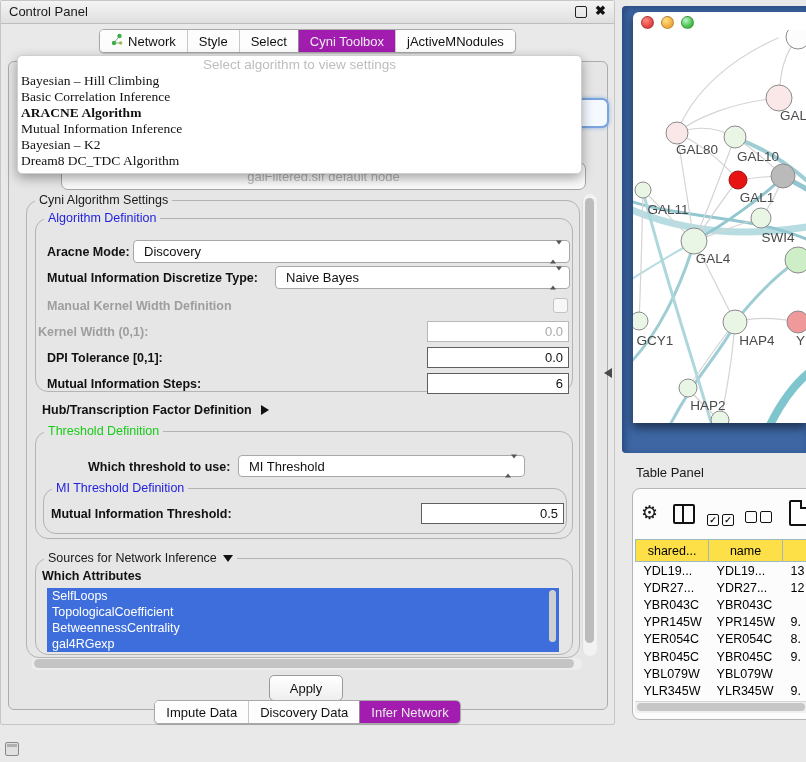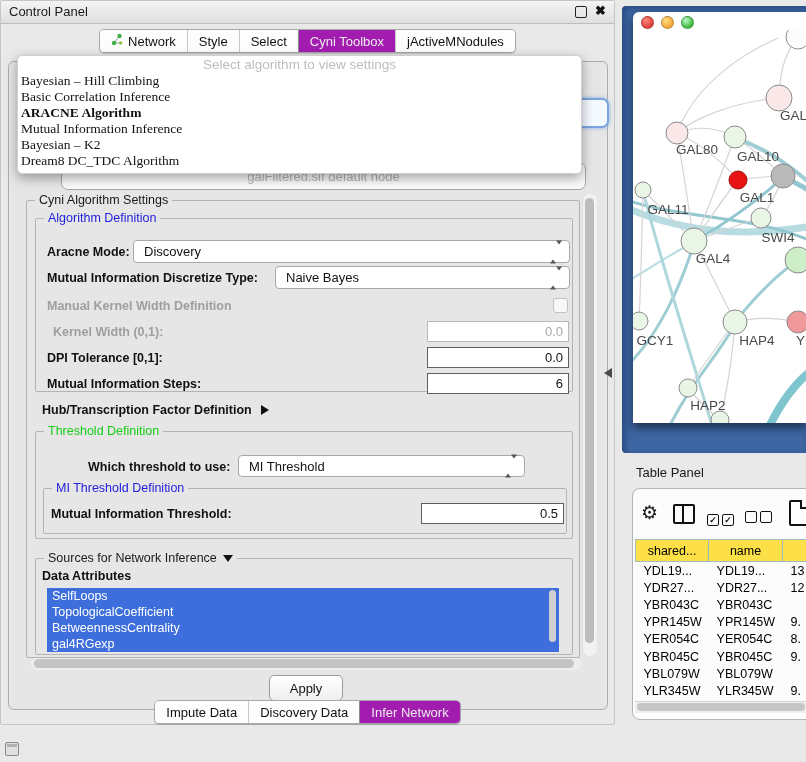--- a/index.html
+++ b/index.html
@@ -28,21 +28,21 @@
     background:#e6e6e6;border:1px solid #acacac;border-radius:6px;}
 
   
   .frag-combo-focus{position:absolute;left:550px;top:36px;width:46px;height:26px;border-radius:7px;
     border:2px solid #7aa4dd;box-shadow:0 0 4px #8db4e4;background:#f4f8ff;}
   .node-combo{position:absolute;left:52px;top:100px;width:523px;height:26px;border:1px solid #a5a5a5;
     border-radius:7px;background:#fafafa;display:flex;align-items:center;justify-content:center;
     font-size:13px;color:#b4b4b4;}
 
   
-  .gb{position:absolute;border:1px solid #b4b4b4;border-radius:2px;}
+  .gb{position:absolute;border:1px solid #b4b4b4;border-radius:13px;}
   .gb-title{position:absolute;top:-8px;left:8px;background:#e6e6e6;padding:0 4px;font-size:12.5px;
     color:#1a1a1a;white-space:nowrap;display:flex;align-items:center;}
   .t-blue{color:#2222dd;}
   .t-green{color:#16cc16;}
 
   .lbl{position:absolute;font-size:12.5px;font-weight:bold;color:#111;white-space:nowrap;}
   .lbl.dis{color:#9e9e9e;}
 
   .combo{position:absolute;background:#fff;border:1px solid #a8a8a8;border-radius:4px;
     display:flex;align-items:center;font-size:13px;color:#111;padding-left:10px;box-sizing:border-box;}
@@ -182,21 +182,21 @@
 
           <span class="lbl" style="left:11px;top:52px;">Mutual Information Discretize Type:</span>
           <div class="combo" style="left:239px;top:47px;width:295px;height:23px;">
             <span>Naive Bayes</span>
             <span class="arrows"><span class="arr-up"></span><span class="arr-dn"></span></span>
           </div>
 
           <span class="lbl dis" style="left:11px;top:80px;">Manual Kernel Width Definition</span>
           <span class="chk" style="left:517px;top:79px;"></span>
 
-          <span class="lbl dis" style="left:17px;top:106px;">Kernel Width (0,1):</span>
+          <span class="lbl dis" style="left:2px;top:106px;">Kernel Width (0,1):</span>
           <div class="field dis" style="left:391px;top:102px;width:142px;height:21px;">
             <span>0.0</span>
           </div>
 
           <span class="lbl" style="left:11px;top:132px;">DPI Tolerance [0,1]:</span>
           <div class="field" style="left:391px;top:128px;width:142px;height:21px;">
             <span>0.0</span>
           </div>
 
           <span class="lbl" style="left:11px;top:158px;">Mutual Information Steps:</span>
@@ -225,21 +225,21 @@
               <span>0.5</span>
             </div>
           </div>
         </div>
 
         <div class="gb" style="left:8px;top:357px;width:536px;height:95px;">
           <span class="gb-title">
             <span>Sources for Network Inference</span>
               <span class="tri-d"></span>
           </span>
-          <span class="lbl" style="left:6px;top:10px;">Data Attributes</span>
+          <span class="lbl" style="left:6px;top:10px;">Which Attributes</span>
           <div class="attr-list" style="left:11px;top:29px;width:512px;height:64px;">
 
           <div class="attr-item">SelfLoops</div>
               <div class="attr-item">TopologicalCoefficient</div>
               <div class="attr-item">BetweennessCentrality</div>
               <div class="attr-item">gal4RGexp</div>
               <div class="attr-scroll"></div>
             </div>
         </div>
       </div>

